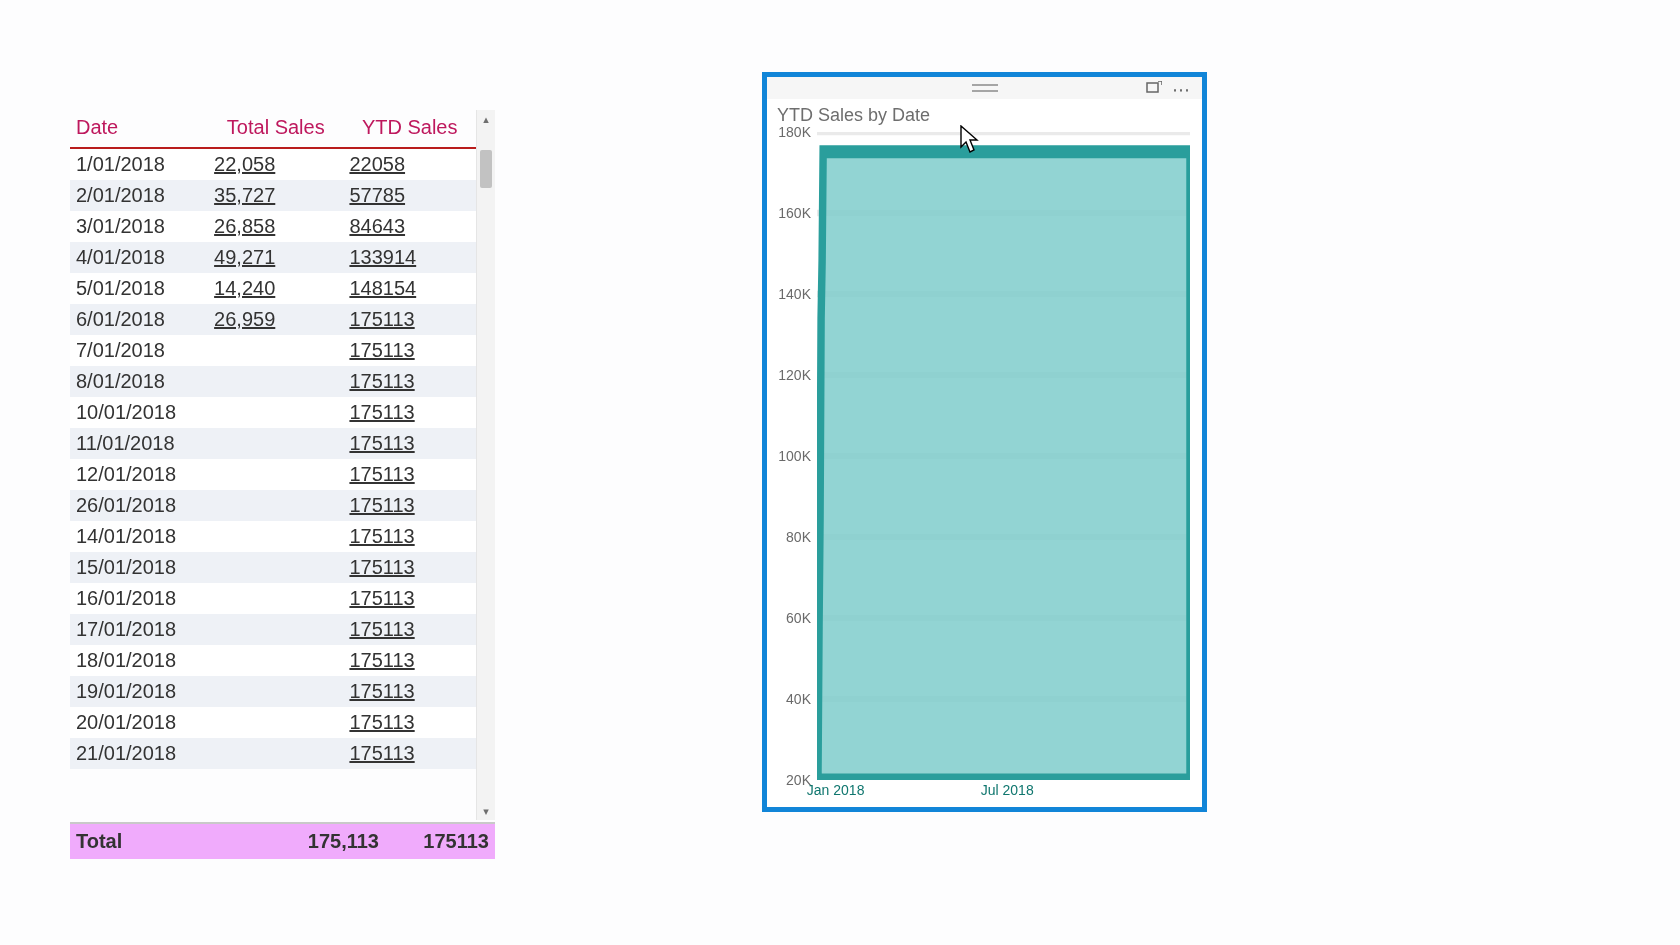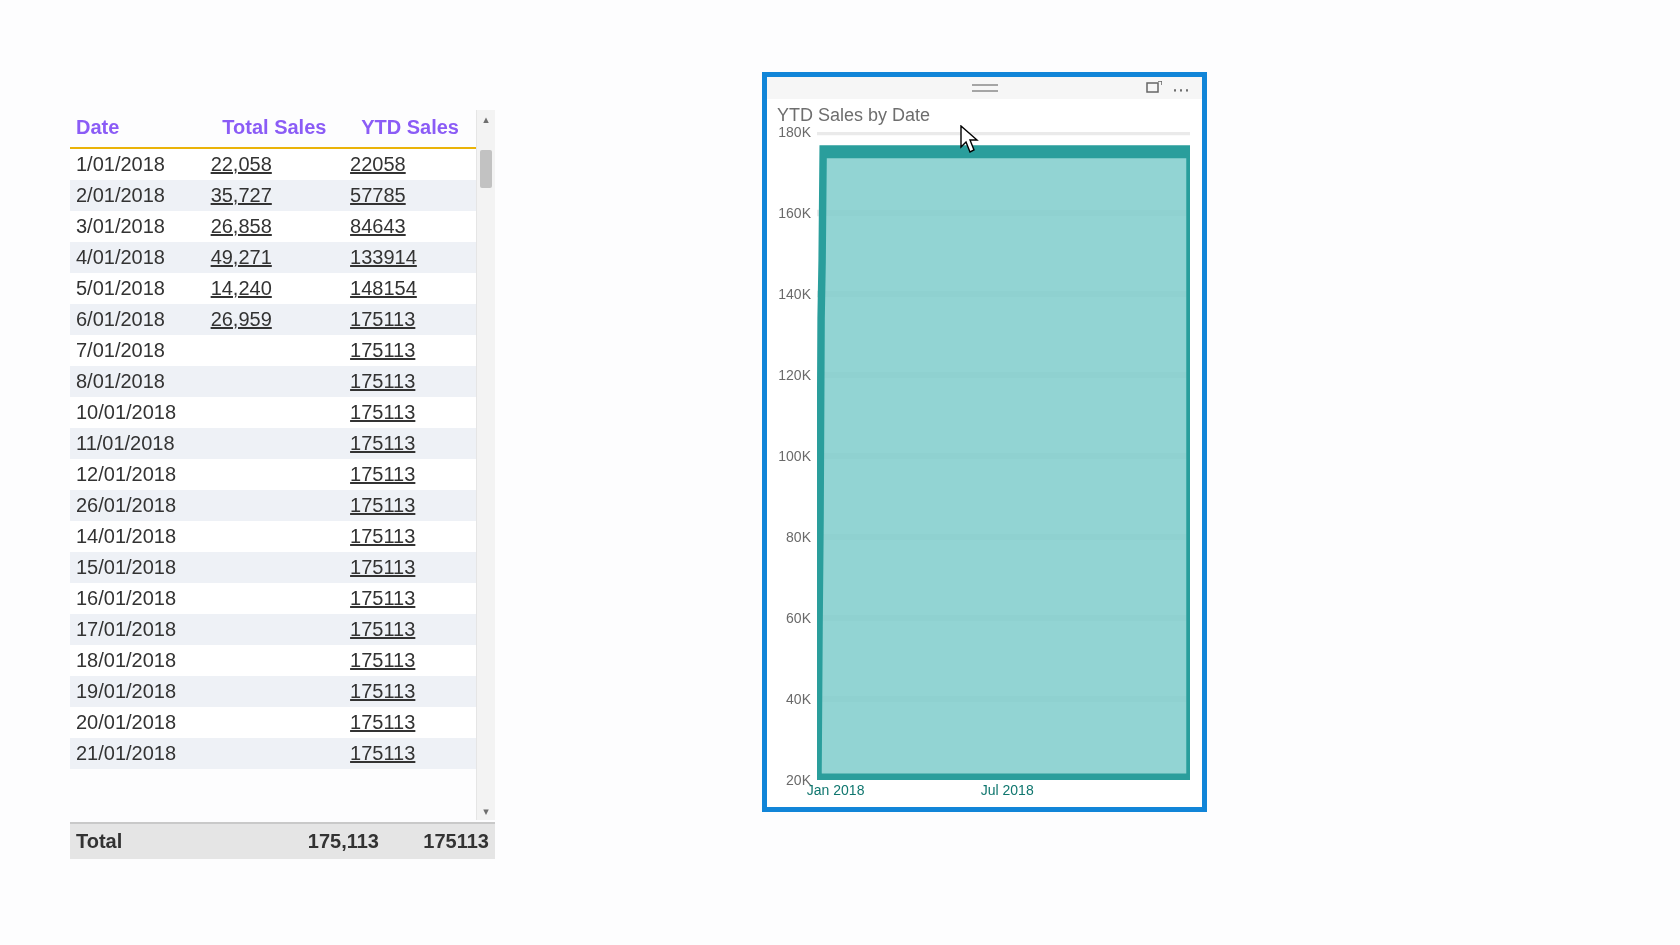--- a/index.html
+++ b/index.html
@@ -29,42 +29,42 @@
     overflow: hidden;
     position: relative;
   }
   .tbl {
     width: 100%;
     border-collapse: collapse;
     font-size: 20px;
   }
   .tbl thead th {
     text-align: left;
-    font-weight: 700;
-    color: #8b5cf6;
+    font-weight: 400;
+    color: #be185d;
     padding: 6px 6px 8px 6px;
-    border-bottom: 2px solid #eab308;
+    border-bottom: 2px solid #b91c1c;
   }
   .tbl thead th.num { text-align: center; }
   .tbl tbody td {
     padding: 4px 6px;
     color: #333;
   }
   .tbl tbody tr:nth-child(odd)  { background: #ffffff; }
   .tbl tbody tr:nth-child(even) { background: #eef1f6; }
   .tbl td.num { text-align: left; text-decoration: underline; }
   .tbl tbody tr.cut td { opacity: .55; }
 
   .tfoot {
     position: absolute;
     left: 70px;
     top: 822px;
     width: 425px;
     border-top: 2px solid #c9c9c9;
-    background: #e5e5e5;
+    background: #f0abfc;
     font-size: 20px;
     font-weight: 700;
     display: flex;
     padding: 6px 6px;
     box-sizing: border-box;
   }
   .tfoot .fl { flex: 1; }
   .tfoot .fn { text-align: right; width: 100px; }
   .tfoot .fn2{ text-align: right; width: 100px; margin-left: 10px;}
 

